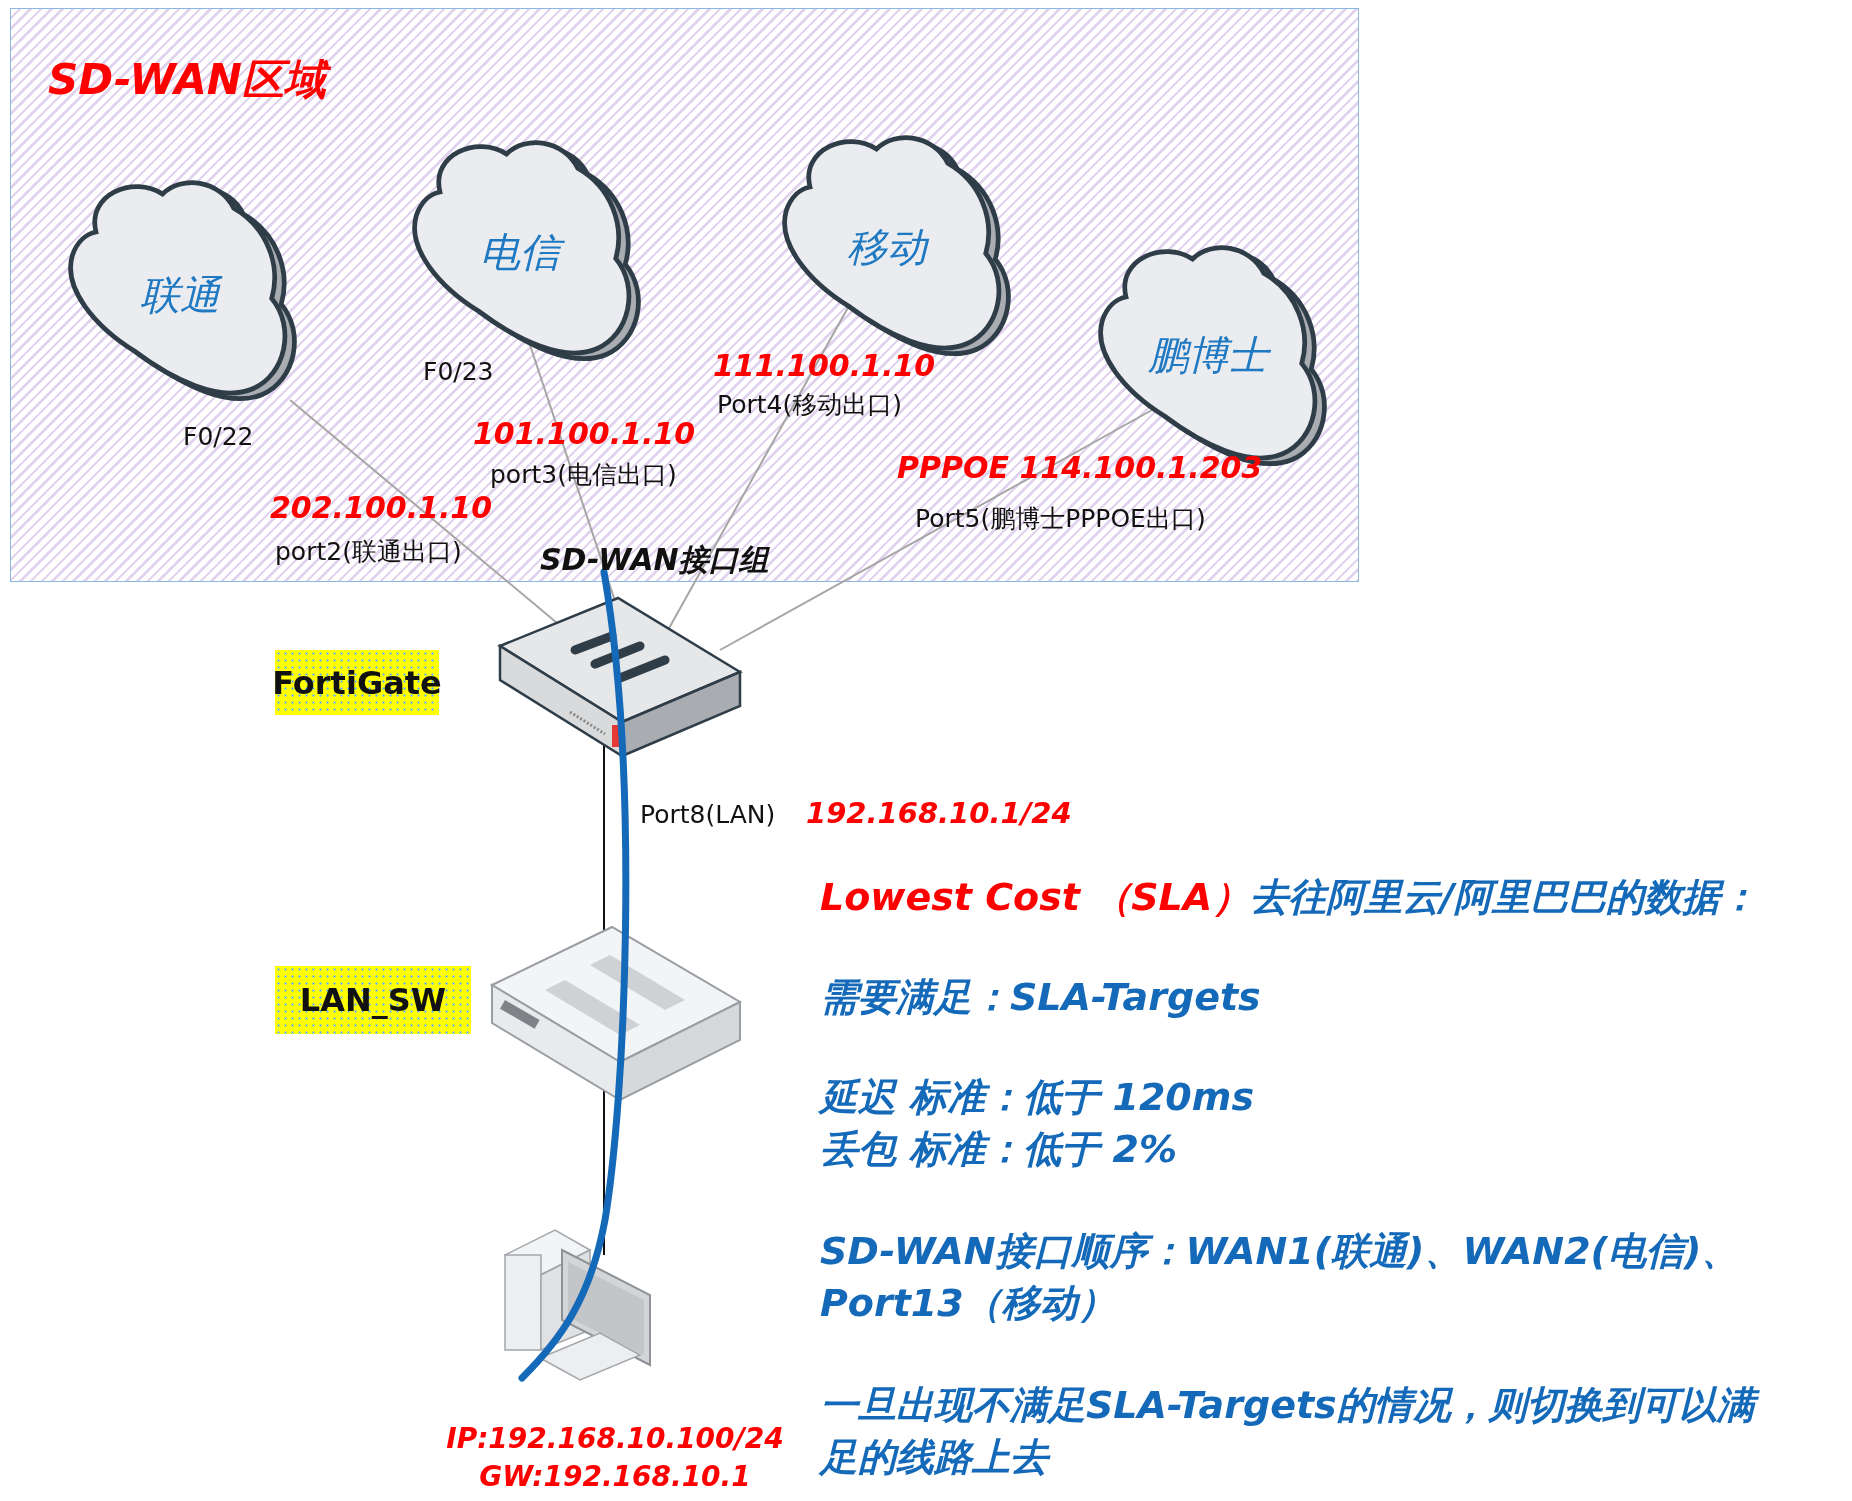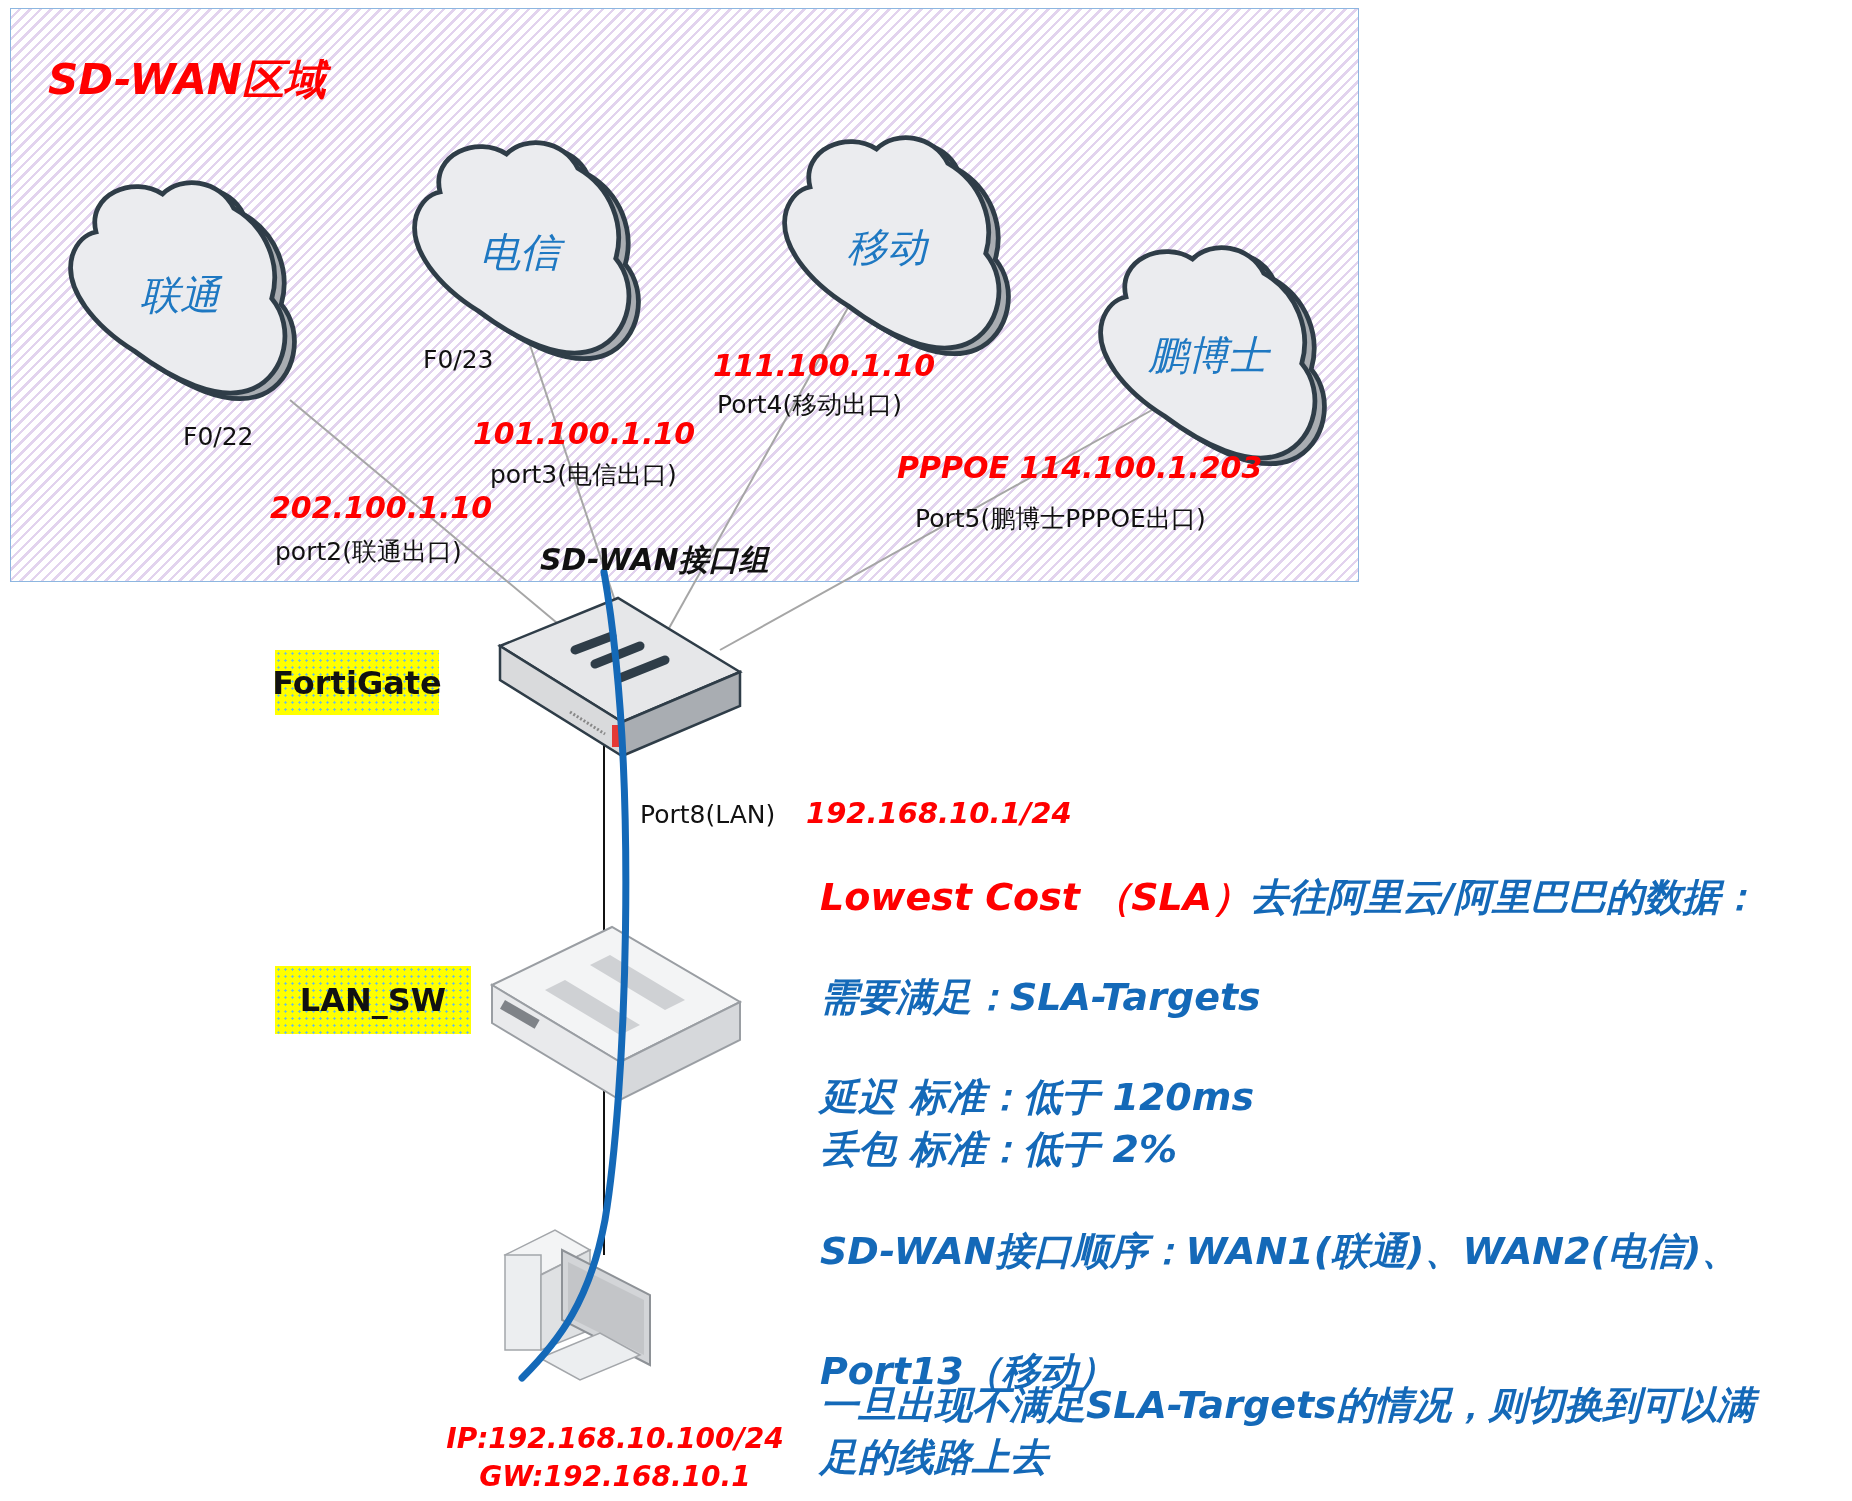--- a/index.html
+++ b/index.html
@@ -88,21 +88,21 @@
 </svg>
 
 <div class="abs zone-title">SD-WAN区域</div>
 
 <div class="abs cloud-label" style="left:140px;top:268px;">联通</div>
 <div class="abs cloud-label" style="left:480px;top:225px;">电信</div>
 <div class="abs cloud-label" style="left:847px;top:220px;">移动</div>
 <div class="abs cloud-label" style="left:1148px;top:328px;">鹏博士</div>
 
 <div class="abs port-label" style="left:183px;top:422px;">F0/22</div>
-<div class="abs port-label" style="left:423px;top:345px;">F0/23</div>
+<div class="abs port-label" style="left:423px;top:357px;">F0/23</div>
 
 <div class="abs ip-label" style="left:270px;top:490px;">202.100.1.10</div>
 <div class="abs port-label" style="left:275px;top:535px;">port2(联通出口)</div>
 
 <div class="abs ip-label" style="left:473px;top:416px;">101.100.1.10</div>
 <div class="abs port-label" style="left:490px;top:458px;">port3(电信出口)</div>
 
 <div class="abs ip-label" style="left:713px;top:348px;">111.100.1.10</div>
 <div class="abs port-label" style="left:717px;top:388px;">Port4(移动出口)</div>
 
@@ -120,15 +120,15 @@
 <div class="abs pc-ip" style="left:440px;top:1422px;width:350px;">IP:192.168.10.100/24</div>
 <div class="abs pc-ip" style="left:440px;top:1460px;width:350px;">GW:192.168.10.1</div>
 
 <div class="rt" style="top:872px;">
   <span class="red">Lowest Cost （SLA）</span><span>去往阿里云/阿里巴巴的数据：</span>
 </div>
 <div class="rt" style="top:972px;">需要满足：SLA-Targets</div>
 <div class="rt" style="top:1072px;">延迟 标准：低于 120ms</div>
 <div class="rt" style="top:1124px;">丢包 标准：低于 2%</div>
 <div class="rt" style="top:1226px;">SD-WAN接口顺序：WAN1(联通)、WAN2(电信)、</div>
-<div class="rt" style="top:1346px;">Port13（移动）</div>
+<div class="rt" style="top:1278px;">Port13（移动）</div>
 <div class="rt" style="top:1380px;">一旦出现不满足SLA-Targets的情况，则切换到可以满</div>
 <div class="rt" style="top:1432px;">足的线路上去</div>
 
 </body></html>

